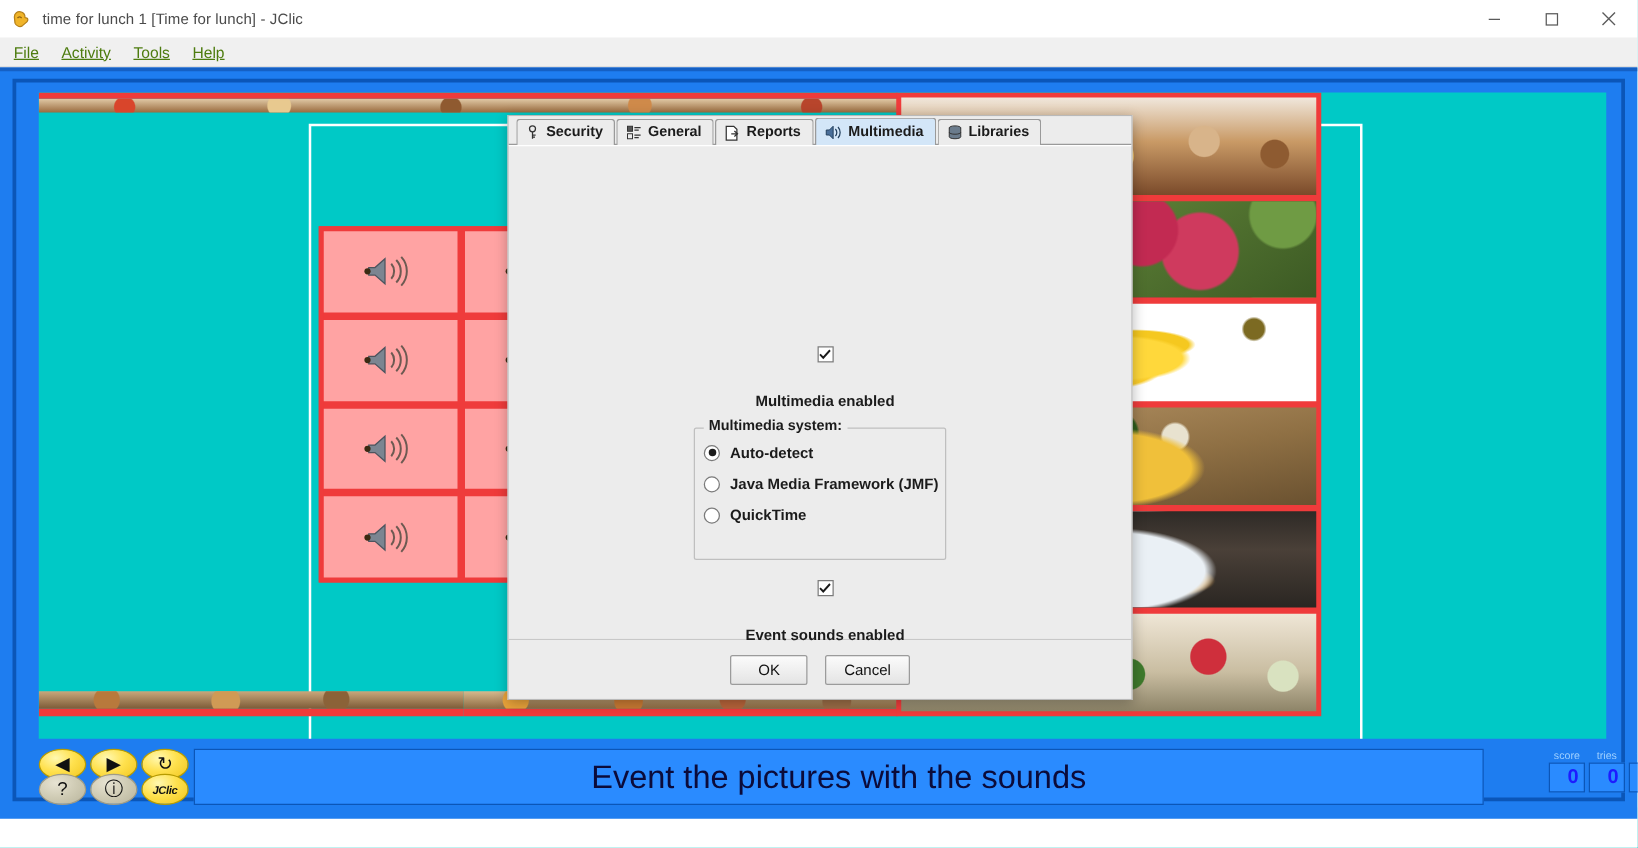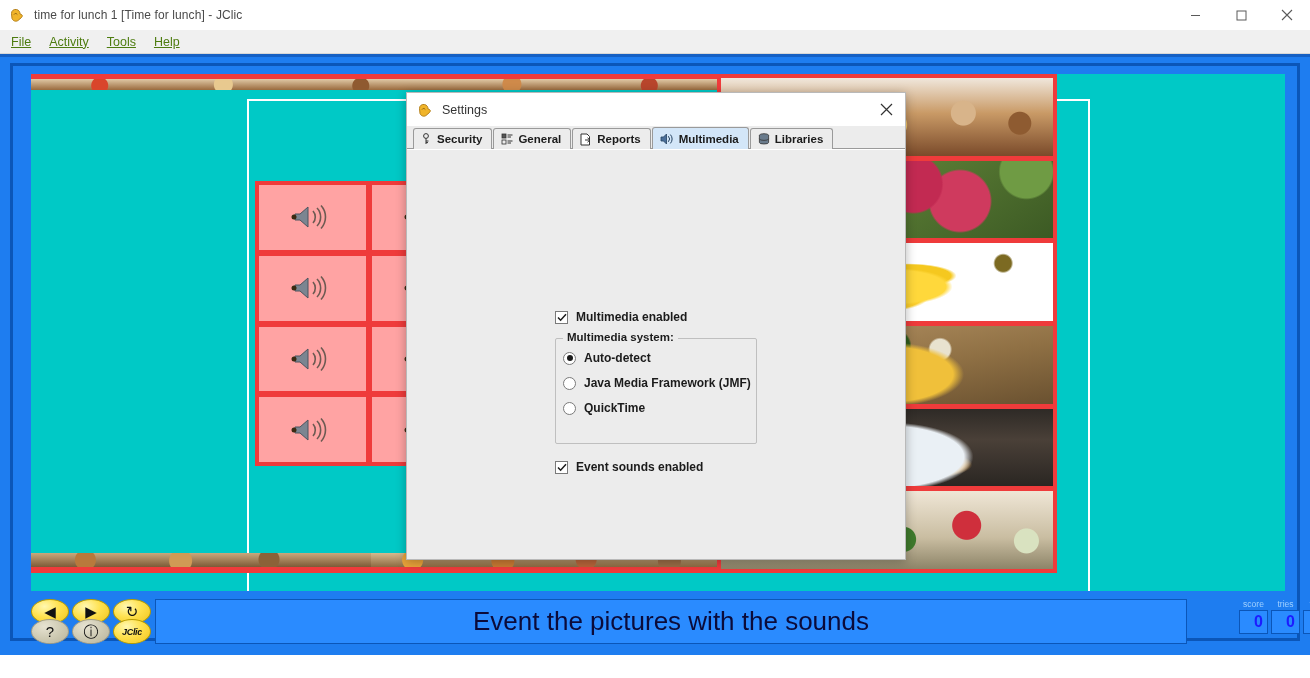--- a/index.html
+++ b/index.html
@@ -297,21 +297,21 @@
   }
   .tab svg { display: block; }
   .dlg-body {
     flex: 1 1 auto; background: #ececec;
     border-top: 1px solid #ffffff;
     position: relative;
   }
   .form {
     position: absolute; left: 148px; top: 160px; width: 210px;
   }
-  .chkrow { display: flex; align-items: flex-end; gap: 8px; margin-bottom: 14px; }
+  .chkrow { display: flex; align-items: center; gap: 24px; margin-bottom: 14px; flex-direction: column; }
   .chkbox {
     width: 13px; height: 13px; background: #ffffff;
     border: 1px solid #7a7a7a;
     display: flex; align-items: center; justify-content: center;
     flex: 0 0 auto;
   }
   .chkbox svg { display:block; }
   .chklabel { font-size: 12px; color: #1b1b1b; font-weight: bold; }
   .group {
     border: 1px solid #bfbfbf; border-radius: 2px;
@@ -530,34 +530,20 @@
             <span class="val">8</span>
           </div>
         </div>
       </div>
     </div>
   </div>
 
 
   <div class="dialog">
 
-    <div class="dlg-title">
-      <span>
-        <svg class="jclic-glyph" viewBox="0 0 16 16">
-          <path d="M2.5 6.5 C2.5 3.5 5 2 7.5 2.5 C10 3 11 5 11 7 L12.5 7.5 C13.5 8 13.5 9.5 12.5 10.5 L9 13.5 C7 15 4 14 3 11.5 Z" fill="#f0b429" stroke="#b5801a" stroke-width="1"></path>
-          <path d="M5 7.5 C5.8 6.2 7.5 6.2 8.3 7.5" stroke="#8a5f12" stroke-width="1" fill="none"></path>
-        </svg>
-      </span>
-      <span class="t">Settings</span>
-      <div class="dlg-close">
-        <svg width="13" height="13" viewBox="0 0 13 13">
-            <path d="M1 1 L12 12 M12 1 L1 12" stroke="#333" stroke-width="1.2"></path>
-          </svg>
-      </div>
-    </div>
 
     <div class="tabstrip">
       <div class="tab">
         <span>
           <svg width="11" height="12" viewBox="0 0 11 12">
               <circle cx="5" cy="3" r="2.4" fill="none" stroke="#333" stroke-width="1"></circle>
               <path d="M5 5.4 V11 M5 8 h2.5 M5 9.6 h2" stroke="#333" stroke-width="1"></path>
             </svg>
         </span>
         <span>Security</span>
@@ -638,15 +624,19 @@
             <svg width="10" height="9" viewBox="0 0 10 9">
                 <path d="M1 4.5 L3.6 7.2 L9 1.2" stroke="#1b1b1b" stroke-width="1.5" fill="none"></path>
               </svg>
           </span>
           <span class="chklabel">Event sounds enabled</span>
         </div>
 
       </div>
     </div>
 
+    <div class="dlg-footer">
+      <div class="dlgbtn">OK</div>
+      <div class="dlgbtn">Cancel</div>
+    </div>
   </div>
 
 </div>
 
 </body></html>

